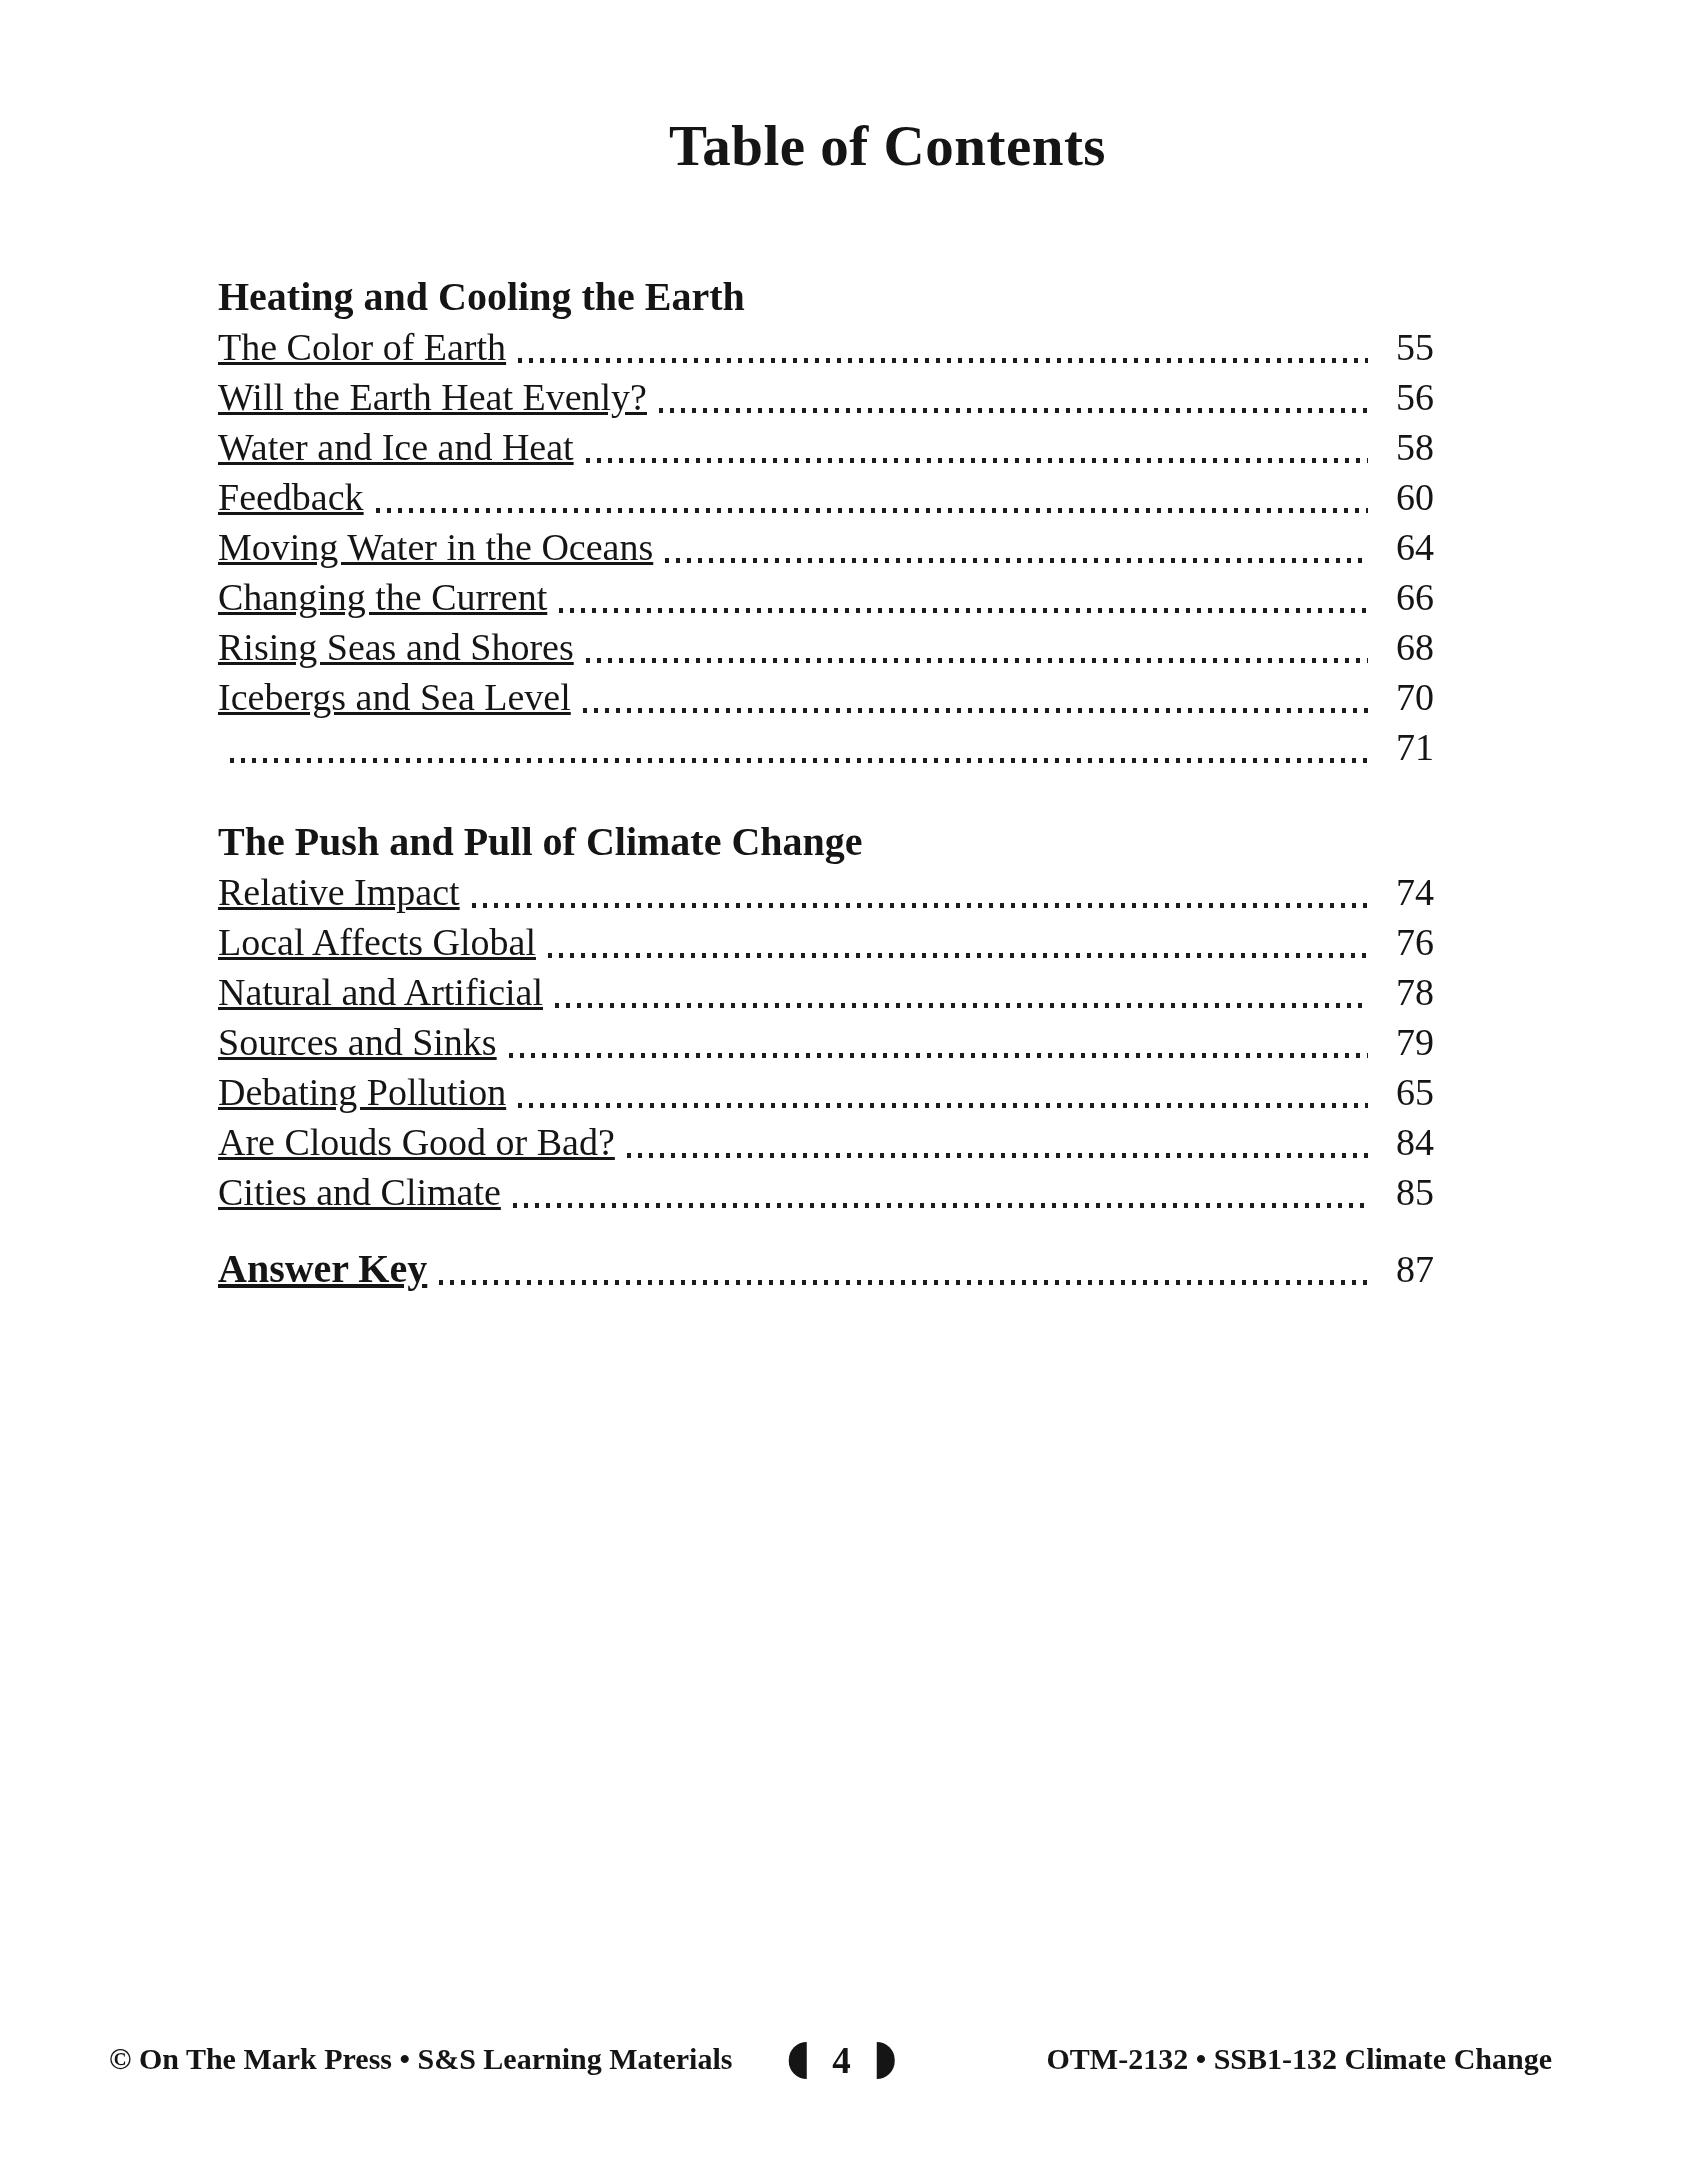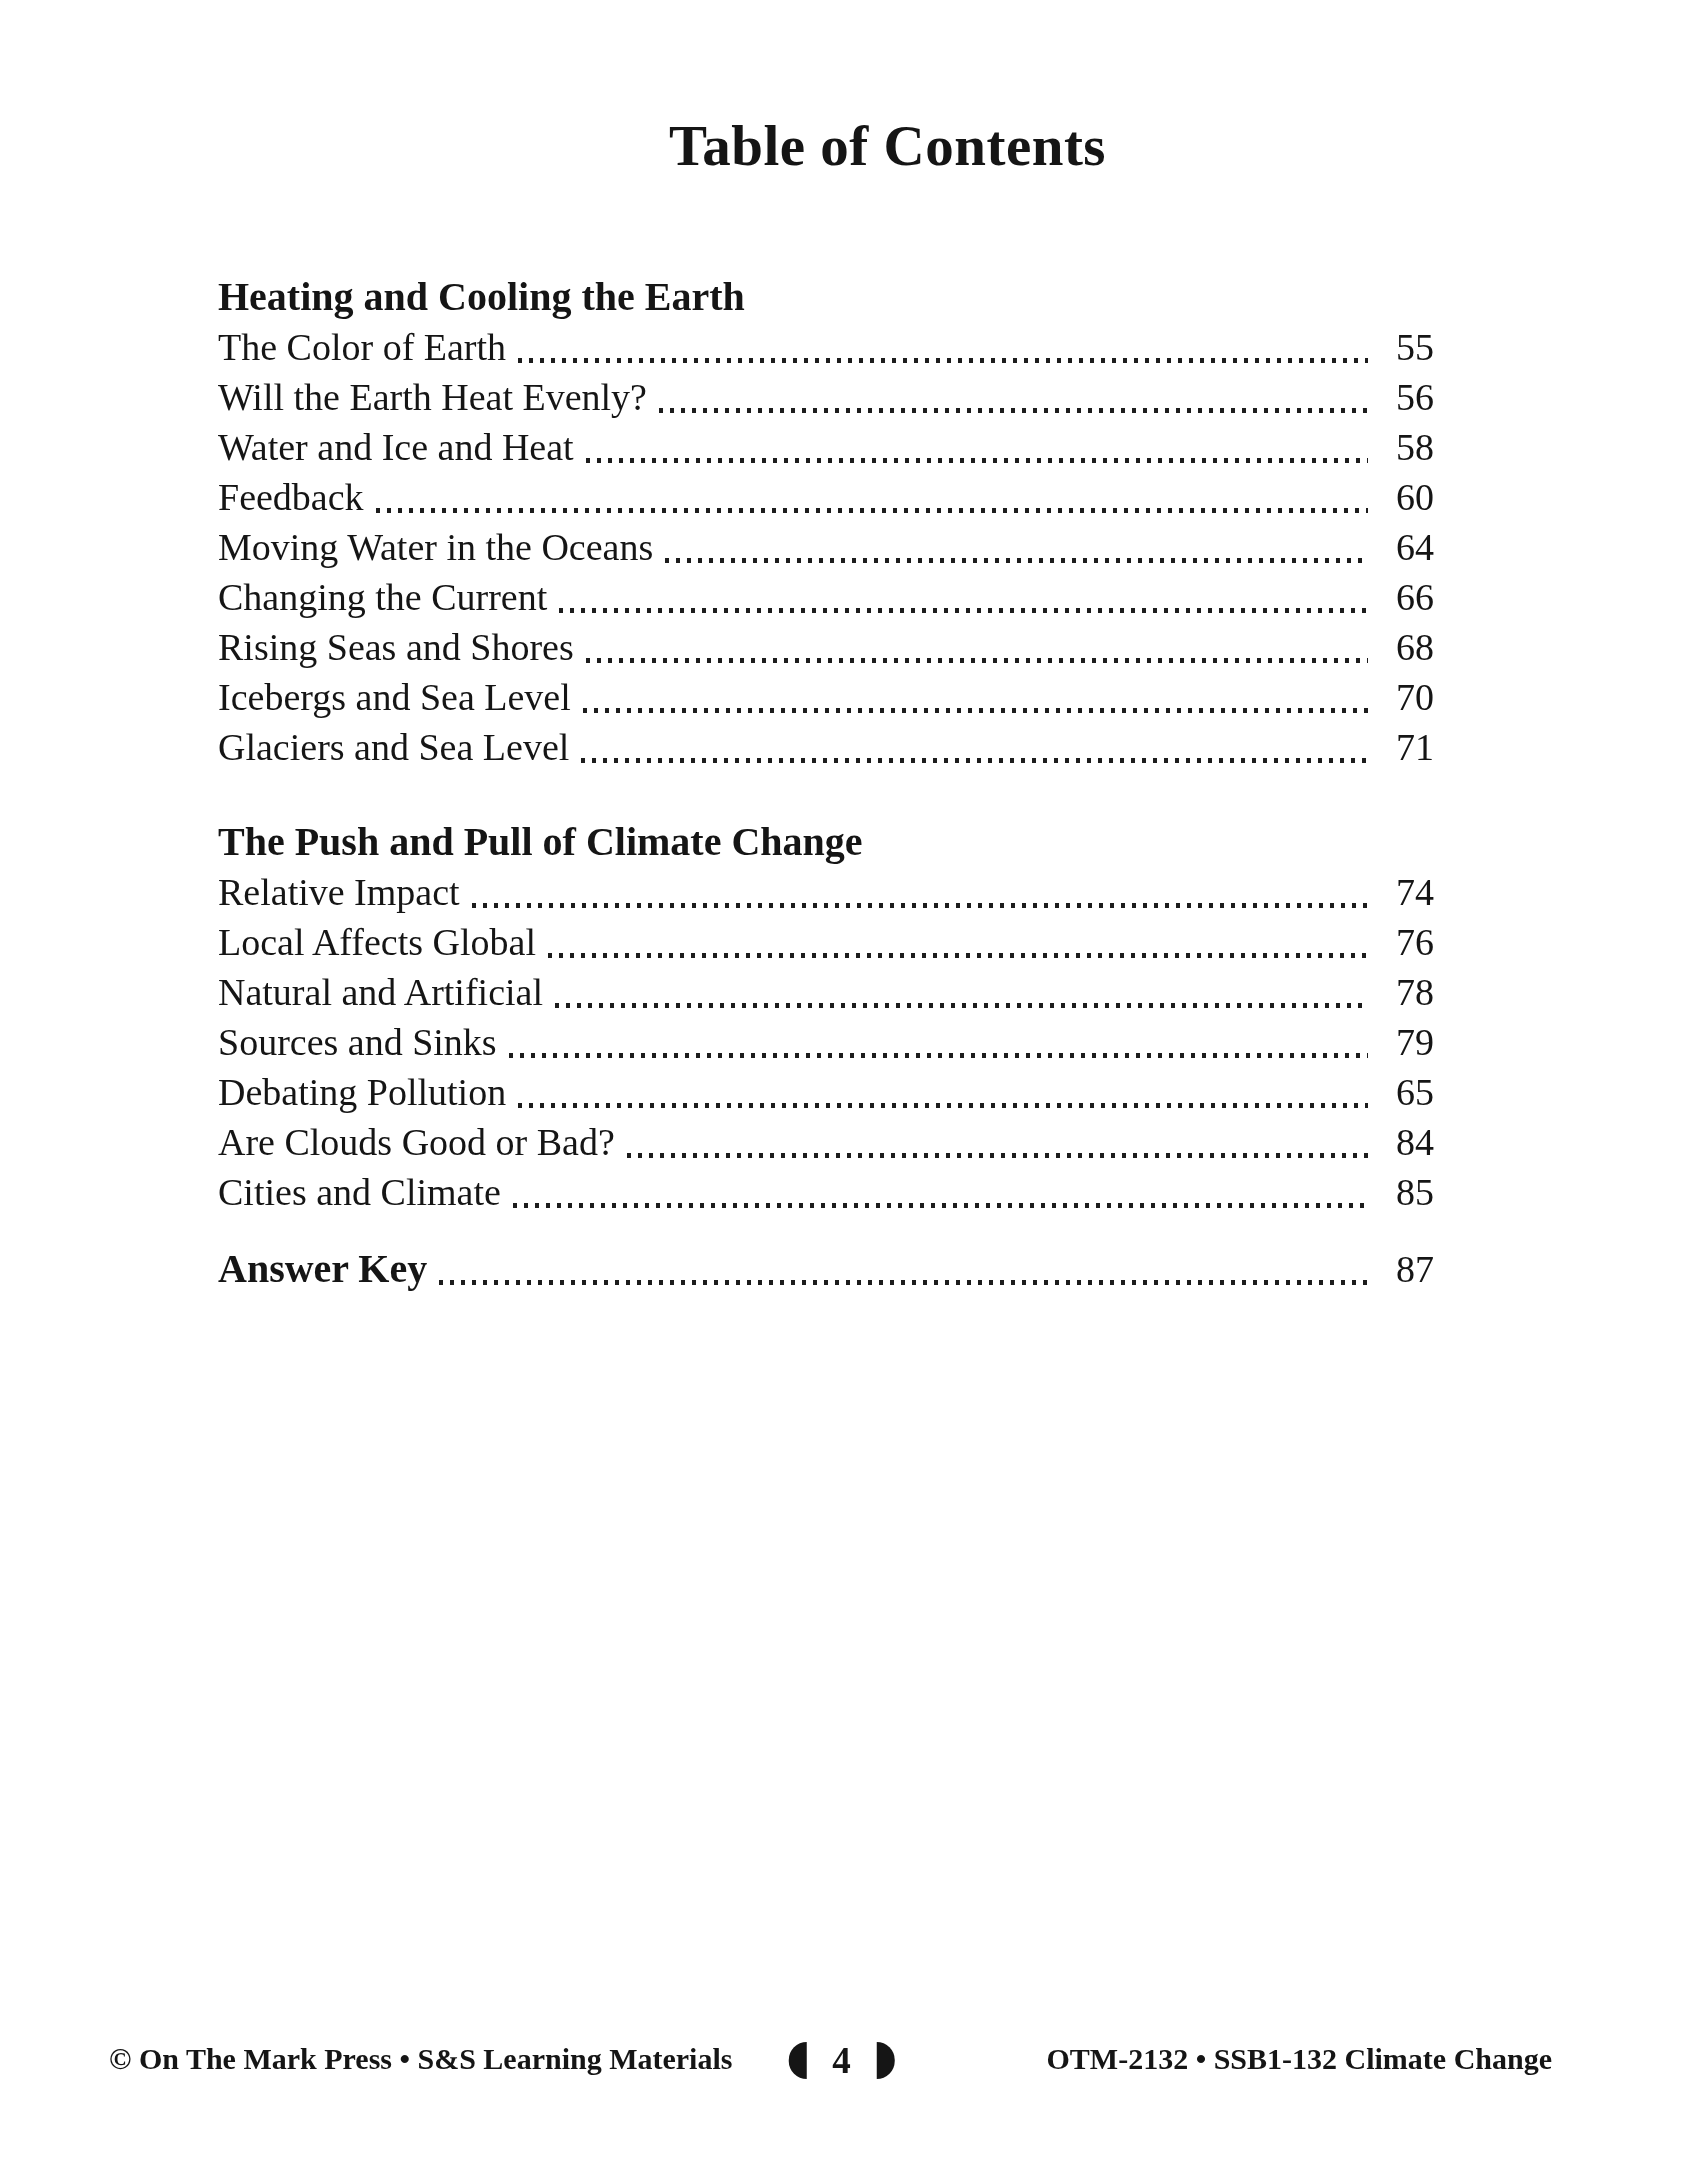--- a/index.html
+++ b/index.html
@@ -45,21 +45,21 @@
   .gap-top { margin-top: 45px; }
 
   .toc-row {
     display: flex;
     align-items: baseline;
     font-size: 38px;
     line-height: 50px;
     white-space: pre;
   }
 
-  .entry-label { flex: 0 0 auto; }
+  .entry-label { flex: 0 0 auto; text-decoration: underline; }
 
   .dots {
     flex: 1 1 auto;
     height: 5px;
     align-self: flex-end;
     margin: 0 20px 9px 12px;
     background: repeating-linear-gradient(to right, #1c1c1c 0 4px, transparent 4px 11px);
   }
 
   .page-num {
@@ -157,21 +157,20 @@
     <span class="page-num">68</span>
   </div>
 
   <div class="toc-row">
     <span class="entry-label">Icebergs and Sea Level</span>
     <span class="dots"></span>
     <span class="page-num">70</span>
   </div>
 
   <div class="toc-row">
-    <span class="entry-label">Glaciers and Sea Level</span>
     <span class="dots"></span>
     <span class="page-num">71</span>
   </div>
 </div>
   </div>
 
   <div class="section gap-top">
     <div class="section-heading">The Push and Pull of Climate Change</div>
     <div class="section-entries">
   <div class="toc-row">

